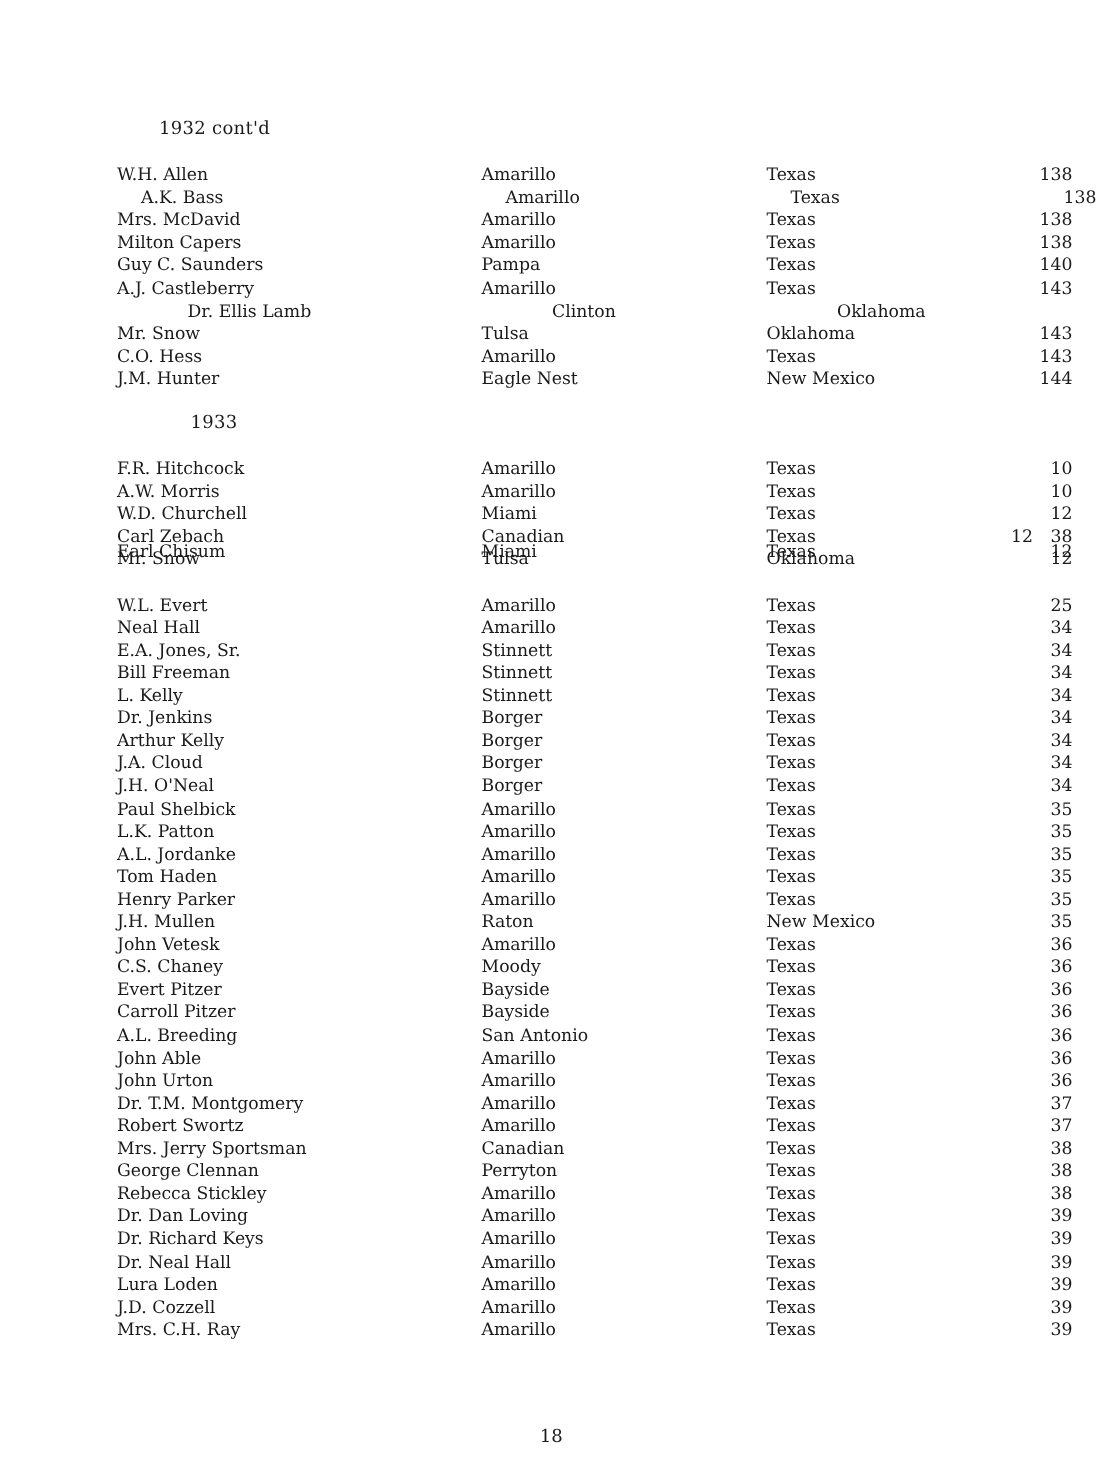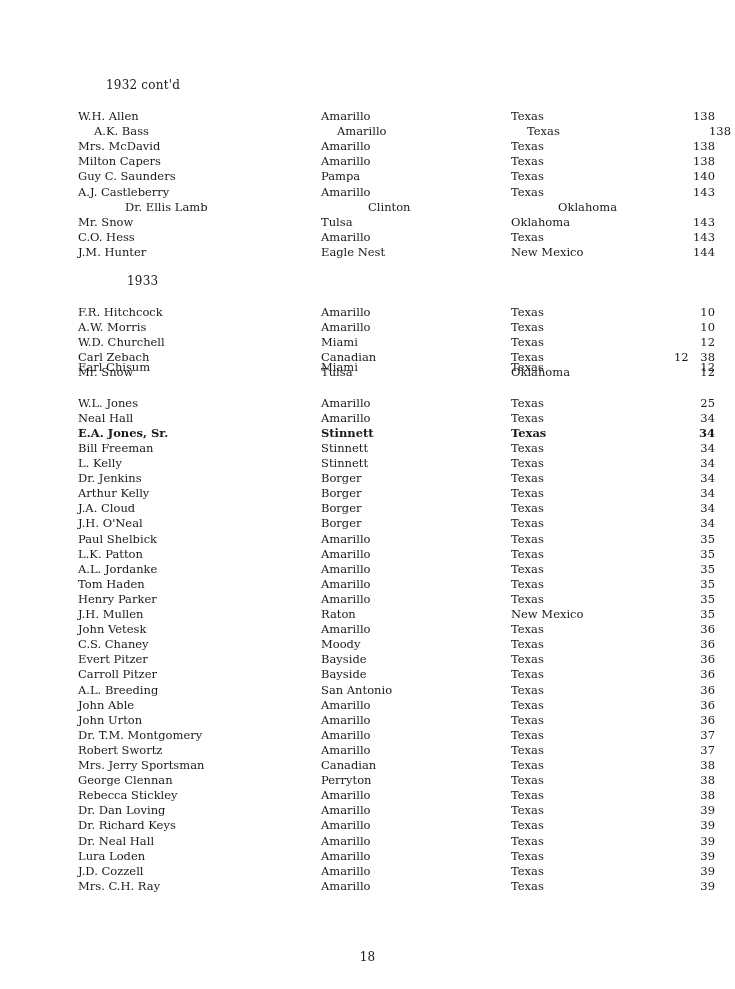--- a/index.html
+++ b/index.html
@@ -117,32 +117,32 @@
         <span class="c-state">Oklahoma</span>
         <span class="c-page">12</span>
       </div>
       <div class="row" style="top: 360px;">
         <span class="c-name">Earl Chisum</span>
         <span class="c-city">Miami</span>
         <span class="c-state">Texas</span>
         <span class="c-page">12</span>
       </div>
       <div class="row" style="top: 395.6px;">
-        <span class="c-name">W.L. Jones</span>
+        <span class="c-name">W.L. Evert</span>
         <span class="c-city">Amarillo</span>
         <span class="c-state">Texas</span>
         <span class="c-page">25</span>
       </div>
       <div class="row" style="top: 410.7px;">
         <span class="c-name">Neal Hall</span>
         <span class="c-city">Amarillo</span>
         <span class="c-state">Texas</span>
         <span class="c-page">34</span>
       </div>
-      <div class="row" style="top: 425.8px; font-weight: bold;">
+      <div class="row" style="top: 425.8px;">
         <span class="c-name">E.A. Jones, Sr.</span>
         <span class="c-city">Stinnett</span>
         <span class="c-state">Texas</span>
         <span class="c-page">34</span>
       </div>
       <div class="row" style="top: 440.9px;">
         <span class="c-name">Bill Freeman</span>
         <span class="c-city">Stinnett</span>
         <span class="c-state">Texas</span>
         <span class="c-page">34</span>

